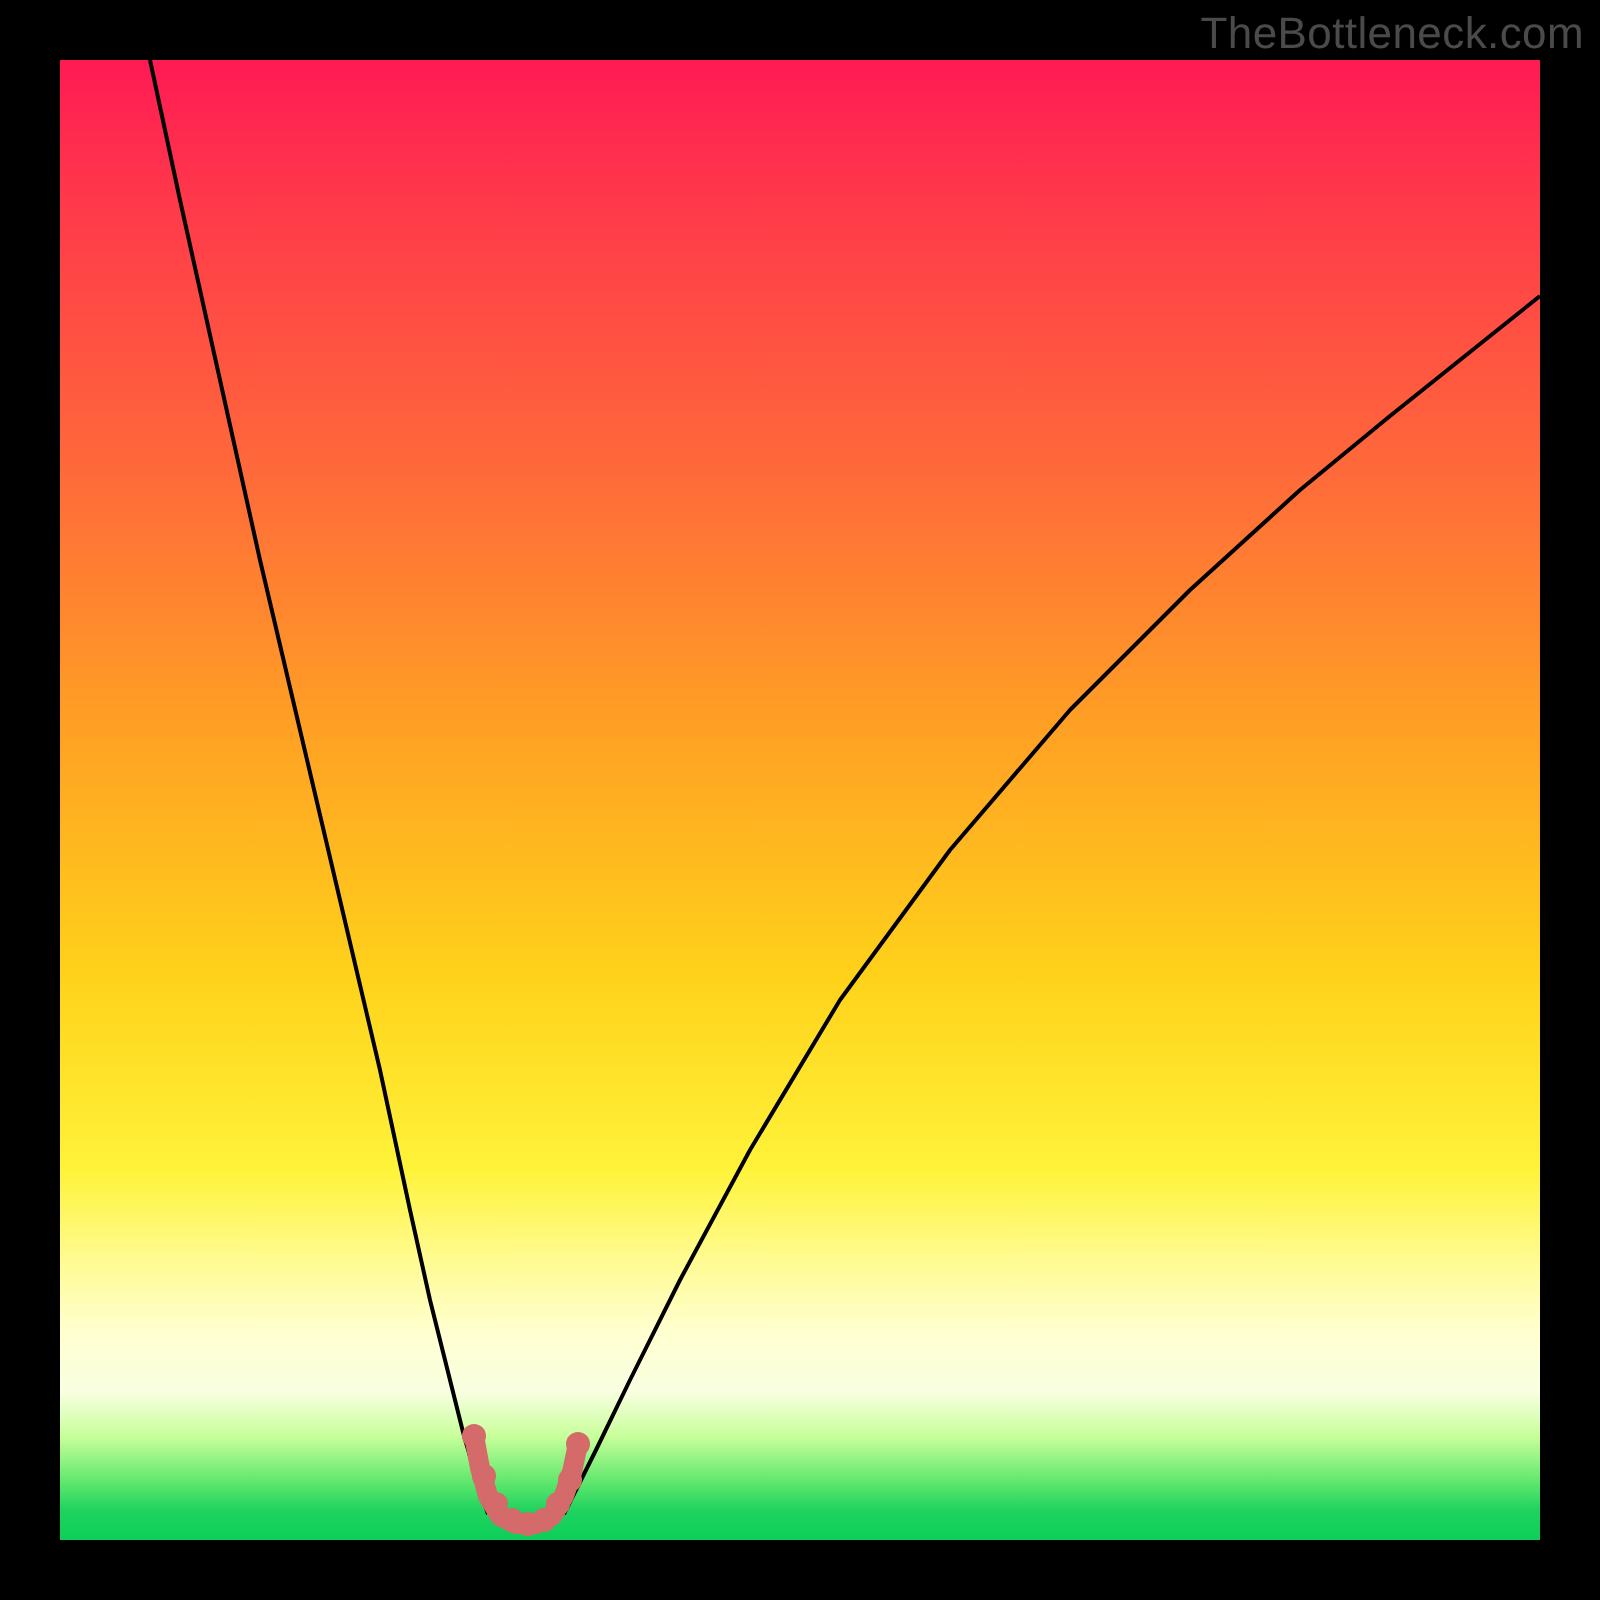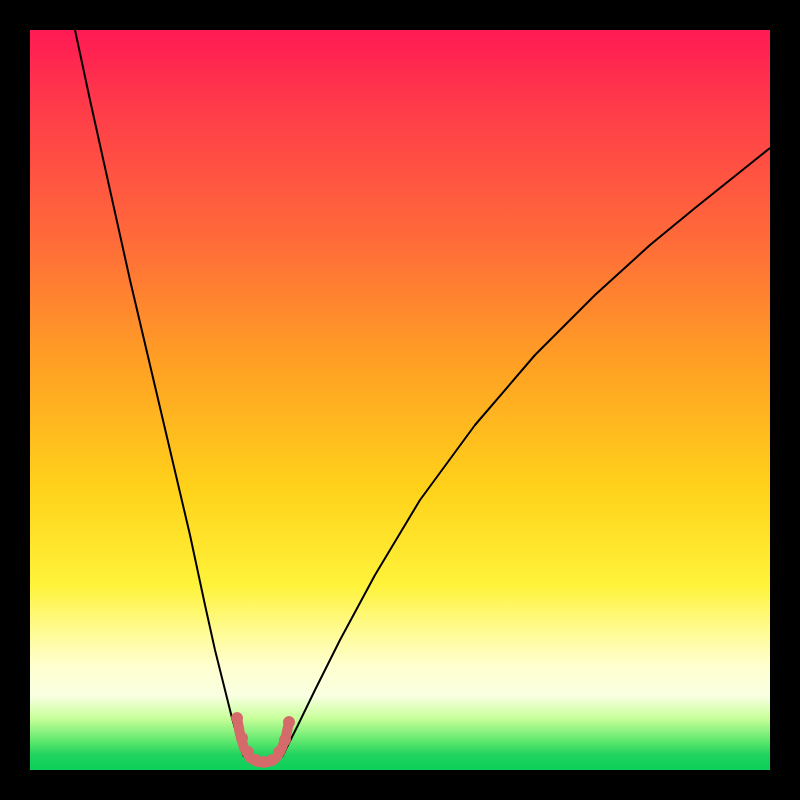--- a/index.html
+++ b/index.html
@@ -57,20 +57,21 @@
     font-size: 22px;
     letter-spacing: 0.2px;
     font-weight: 400;
     user-select: none;
   }
 </style>
 </head>
 <body>
 
 <div class="stage">
+  <div class="watermark">TheBottleneck.com</div>
 
   <div class="plot-area">
     <svg class="curves" viewBox="0 0 740 740">
       <g id="svg-series">
           <polyline points="45,0 60,70 80,160 100,250 120,335 140,420 160,505 175,575 185,620 195,660 202,688 207,705 211,718 214,727" fill="none" stroke="#000000" stroke-width="2" stroke-linejoin="round"></polyline>
           <polyline points="252,727 258,715 268,695 285,660 310,610 345,545 390,470 445,395 505,325 565,265 620,215 665,178 700,150 725,130 740,118" fill="none" stroke="#000000" stroke-width="2" stroke-linejoin="round"></polyline>
           <polyline points="207,688 210,704 214,718 220,728 228,732 238,732 246,728 252,718 256,706 259,692" fill="none" stroke="#d46a6a" stroke-width="10" stroke-linecap="round" stroke-linejoin="round"></polyline>
           <circle cx="207" cy="688" r="6" fill="#d46a6a"></circle>
           <circle cx="212" cy="708" r="6" fill="#d46a6a"></circle>
           <circle cx="218" cy="722" r="6" fill="#d46a6a"></circle>

